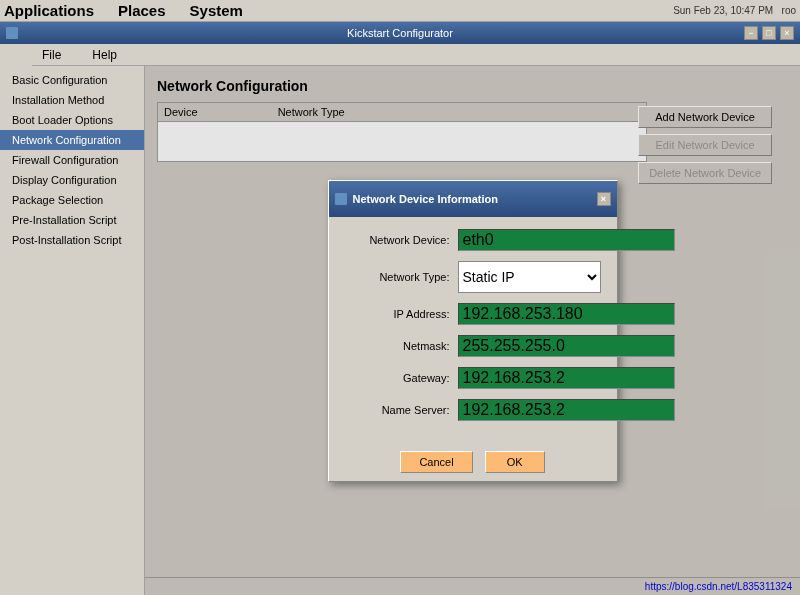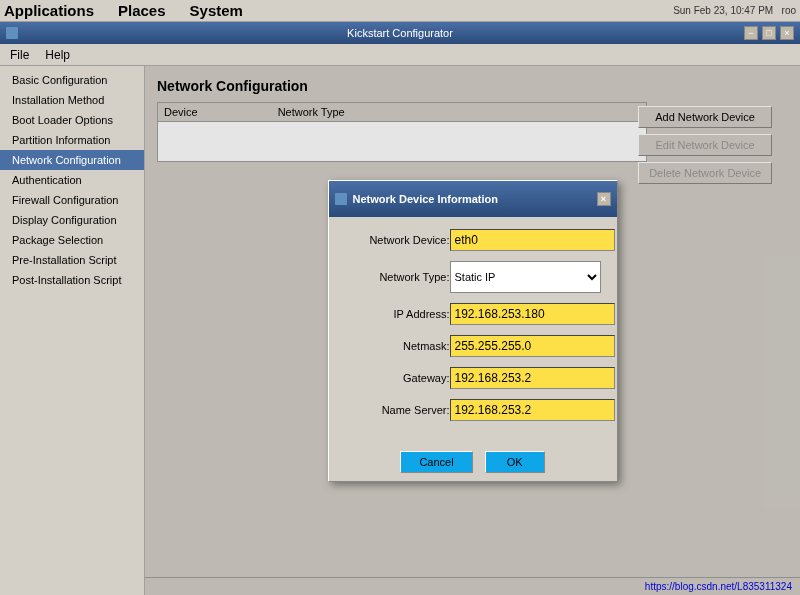--- a/index.html
+++ b/index.html
@@ -71,21 +71,22 @@
     }
 
     
     .menu-bar {
       background: #d4d0c8;
       height: 22px;
       display: flex;
       align-items: center;
       padding: 0 4px;
       border-bottom: 1px solid #a0a0a0;
-      gap: 4px;
+      gap: 19px;
+      margin-left: 32px;
     }
     .menu-item {
       font-size: 12px;
       cursor: pointer;
       padding: 2px 6px;
     }
 
     
     .main-layout {
       display: flex;
@@ -222,53 +223,54 @@
       justify-content: center;
       font-size: 9px;
     }
     .modal-body {
       padding: 12px 16px;
     }
     .form-row {
       display: flex;
       align-items: center;
       margin-bottom: 10px;
+      gap: 8px;
     }
     .form-label {
       width: 105px;
       text-align: right;
       font-size: 11px;
       flex-shrink: 0;
     }
     .form-input {
       flex: 1;
       height: 22px;
       border: 1px solid #888;
       border-top-color: #444;
       border-left-color: #444;
-      background: #fde047;
+      background: #15803d;
       padding: 2px 4px;
-      font-size: 12px;
+      font-size: 16px;
     }
     .form-select {
       flex: 1;
       height: 32px;
       border: 1px solid #888;
       background: white;
-      font-size: 11px;
+      font-size: 14px;
     }
     .modal-footer {
       display: flex;
       justify-content: center;
       gap: 12px;
       padding: 8px;
       border-top: none;
     }
     .modal-btn {
-      background: #0ea5e9;
+      background: #fdba74;
       border: 1px solid #888;
       border-top-color: #fff;
       border-left-color: #fff;
       padding: 4px 18px;
       font-size: 11px;
       cursor: pointer;
       min-width: 60px;
     }
     .icon-block {
       width: 12px;
@@ -312,23 +314,21 @@
   <span class="menu-item">File</span>
   <span class="menu-item">Help</span>
 </div>
 
 <div class="main-layout">
 
   <div class="sidebar">
     <div class="sidebar-item">Basic Configuration</div>
     <div class="sidebar-item">Installation Method</div>
     <div class="sidebar-item">Boot Loader Options</div>
-    <div class="sidebar-item">Partition Information</div>
     <div class="sidebar-item active">Network Configuration</div>
-    <div class="sidebar-item">Authentication</div>
     <div class="sidebar-item">Firewall Configuration</div>
     <div class="sidebar-item">Display Configuration</div>
     <div class="sidebar-item">Package Selection</div>
     <div class="sidebar-item">Pre-Installation Script</div>
     <div class="sidebar-item">Post-Installation Script</div>
   </div>
 
   <div class="content-area">
     <div class="content-title">Network Configuration</div>
 

